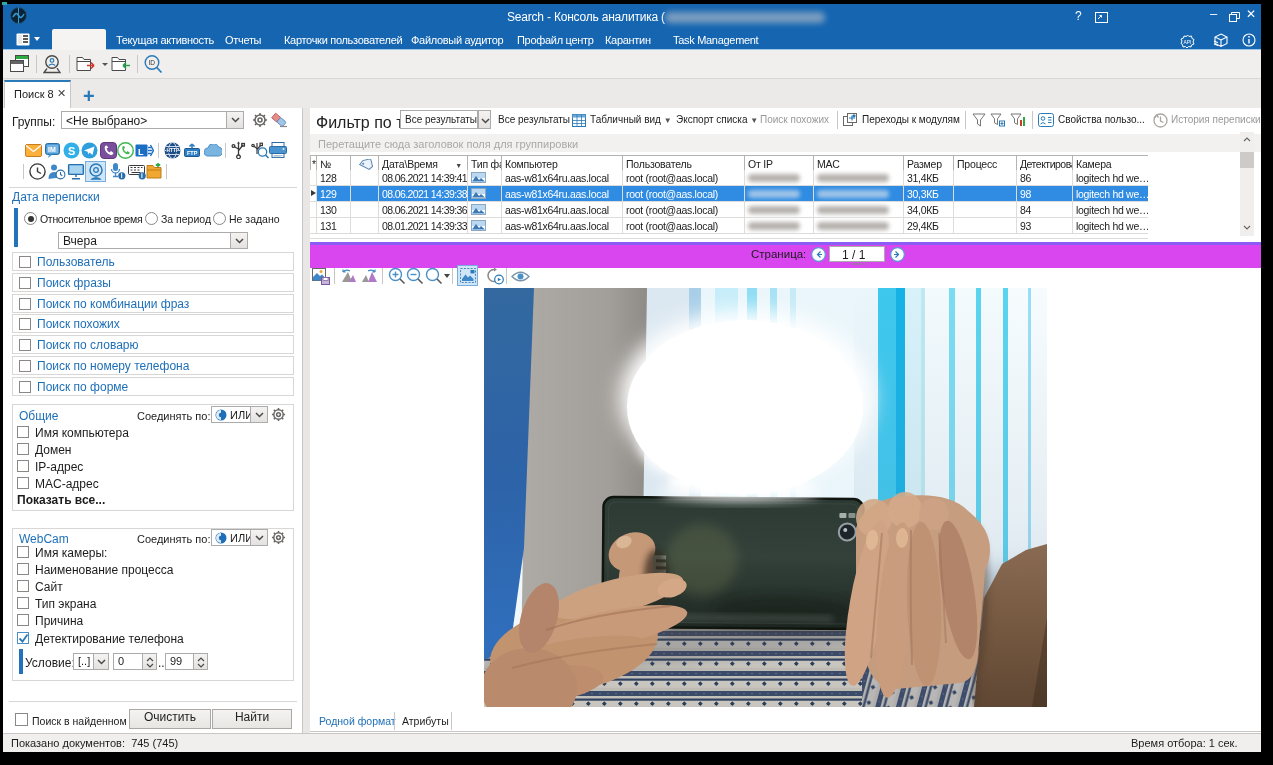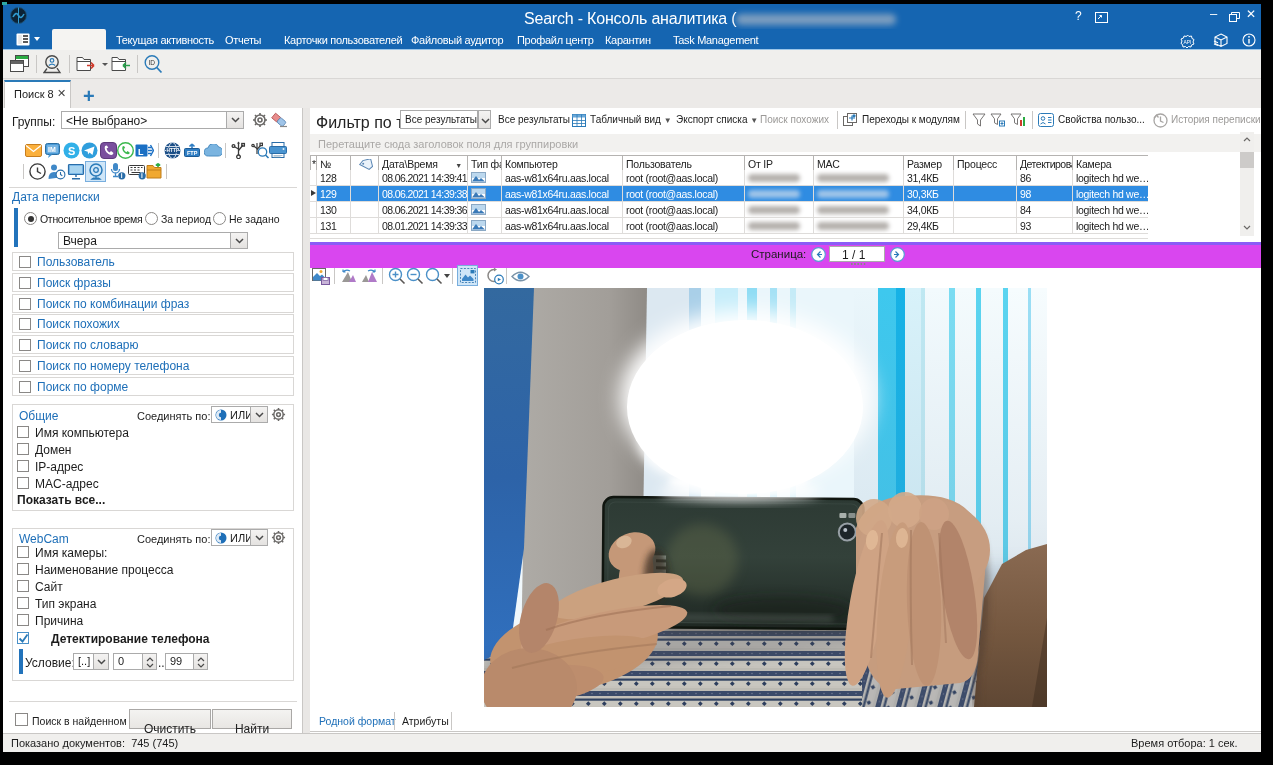--- a/index.html
+++ b/index.html
@@ -3,21 +3,21 @@
 <style>
 *{margin:0;padding:0;box-sizing:border-box}
 html,body{width:1273px;height:765px;overflow:hidden}
 body{position:relative;background:#000;font-family:"Liberation Sans",sans-serif;font-size:12px;color:#1c1c1c}
 .abs{position:absolute}
 .win{position:absolute;left:3px;top:4px;width:1258px;height:748px;background:#f0efed;overflow:hidden}
 .teal{position:absolute;left:2px;top:2px;width:5px;height:3px;background:#2ea8a4;z-index:99}
 
 .titlebar{position:absolute;left:0;top:0;width:1258px;height:25px;background:#1565b1}
 .menubar{position:absolute;left:0;top:25px;width:1258px;height:21px;background:#1565b1;border-bottom:1px solid #9dc6e8}
-.title-text{position:absolute;top:6px;left:521px;color:#fff;font-size:16px;letter-spacing:-0.2px;white-space:nowrap}
+.title-text{position:absolute;top:6px;left:504px;color:#fff;font-size:12px;letter-spacing:-0.2px;white-space:nowrap}
 .blurblob{display:inline-block;width:160px;height:11px;background:#8fa8c2;border-radius:5px;filter:blur(3px);vertical-align:middle;opacity:.85}
 .wbtn{position:absolute;top:4px;color:#fff;font-size:13px}
 .mi{position:absolute;top:5px;font-size:11px;letter-spacing:-0.3px;color:#fff;white-space:nowrap}
 .mtab{position:absolute;left:49px;top:0px;width:54px;height:21px;background:#f5f4f2;color:#1a5f9e;text-align:center;padding-top:20px;font-size:11px;border-radius:2px 2px 0 0}
 .toolbar{position:absolute;left:0;top:46px;width:1258px;height:29px;background:#f0efed;border-bottom:1px solid #d9d7d5}
 .tsep{position:absolute;top:5px;width:1px;height:18px;background:#c9c7c5}
 .tabstrip{position:absolute;left:0;top:75px;width:1258px;height:29px;background:#eceae8}
 .doctab{position:absolute;left:1px;top:1px;width:67px;height:28px;background:#fff;border:1px solid #c9c7c5;border-bottom:none;border-top:2px solid #2a7ab8}
 .content{position:absolute;left:0;top:104px;width:1258px;height:625px;background:#e9e7e5}
 .lpanel{position:absolute;left:0;top:0;width:300px;height:625px;background:#fff;border-right:1px solid #c9c7c5}
@@ -29,21 +29,21 @@
 .vb svg{margin-top:3px}
 .blue{color:#1e6fb8}
 .cbrow{position:absolute;left:9px;width:282px;height:19px;border:1px solid #d9d7d5;background:#fff}
 .cbx{position:absolute;left:6px;top:3px;width:12px;height:12px;border:1px solid #8a8886;background:#fff}
 .cbrow span{position:absolute;left:24px;top:2px;color:#1e6fb8}
 .sect{position:absolute;left:9px;width:282px;border:1px solid #d9d7d5;background:#fff}
 .scb{position:absolute;width:12px;height:12px;border:1px solid #8a8886;background:#fff}
 .slbl{position:absolute;font-size:12px}
 .radio{position:absolute;width:13px;height:13px;border:1px solid #8a8886;border-radius:50%;background:#fff}
 .vbar{position:absolute;width:4px;background:#2273bb}
-.btn{position:absolute;height:20px;background:linear-gradient(#f4f3f1,#e8e6e3);border:1px solid #aaa8a6;text-align:center;padding-top:12px;font-size:12px;color:#222}
+.btn{position:absolute;height:20px;background:linear-gradient(#f4f3f1,#e8e6e3);border:1px solid #aaa8a6;text-align:center;padding-top:0;font-size:12px;color:#222}
 .blurval{display:inline-block;height:8px;background:#b5b1ad;border-radius:4px;filter:blur(2px);margin-top:2px}
 .hc{position:absolute;top:0;height:16px;background:#fff;border:1px solid #b5b3b1;border-left:none;font-size:10.5px;letter-spacing:-0.2px;padding:2px 0 0 3px;color:#222;overflow:hidden;white-space:nowrap}
 .dr{position:absolute;left:0;width:838px;height:16px;background:#fff}
 .dc{position:absolute;top:0;height:16px;border-right:1px solid #dedcda;border-bottom:1px solid #dedcda;font-size:10.5px;letter-spacing:-0.3px;padding:2px 0 0 3px;overflow:hidden;white-space:nowrap}
 .k0{left:0;width:7px}.k1{left:7px;width:34px}.k2{left:41px;width:28px}.k3{left:69px;width:89px}.k4{left:158px;width:34px}.k5{left:192px;width:121px}.k6{left:313px;width:122px}.k7{left:435px;width:69px}.k8{left:504px;width:90px}.k9{left:594px;width:50px}.k10{left:644px;width:63px}.k11{left:707px;width:56px}.k12{left:763px;width:75px}
 .ft{position:absolute;top:6px;font-size:10px;color:#222;white-space:nowrap}
 .gray{color:#9b9997}
 </style></head>
 <body>
 <div class="teal"></div>
@@ -394,21 +394,21 @@
       <i class="scb" style="left:14px;top:472px"></i>
         <span class="slbl" style="left:32px;top:472px">Сайт</span>
       <i class="scb" style="left:14px;top:489px"></i>
         <span class="slbl" style="left:32px;top:489px">Тип экрана</span>
       <i class="scb" style="left:14px;top:506px"></i>
         <span class="slbl" style="left:32px;top:506px">Причина</span>
       <i class="scb" style="left:14px;top:524px;border-color:#4a90c8"></i>
         <svg class="abs" style="left:15px;top:525px" width="11" height="11" viewBox="0 0 11 11">
           <path d="M1.5 5.5 L4.5 8.5 L9.5 1.5" fill="none" stroke="#2a7ab8" stroke-width="1.8"></path>
         </svg>
-        <span class="slbl" style="left:48px;top:524px;font-weight:bold">Детектирование телефона</span>
+        <span class="slbl" style="left:32px;top:524px;font-weight:normal">Детектирование телефона</span>
       <div class="vbar" style="left:16px;top:541px;height:25px"></div>
       <div class="abs" style="left:22px;top:548px">Условие:</div>
       <div class="combo" style="left:70px;top:545px;width:36px;height:17px">
           <span style="position:absolute;left:4px;top:1px;font-size:11px">[..]</span>
           <span class="vb" style="width:15px"><svg width="9" height="6" viewBox="0 0 9 6">
               <path d="M1 1 L4.5 4.5 L8 1" fill="none" stroke="#4a4a4a" stroke-width="1.5"></path>
             </svg></span>
         </div>
       <div class="combo" style="left:110px;top:545px;width:44px;height:17px">
           <span style="position:absolute;left:4px;top:1px;font-size:11px">0</span>

